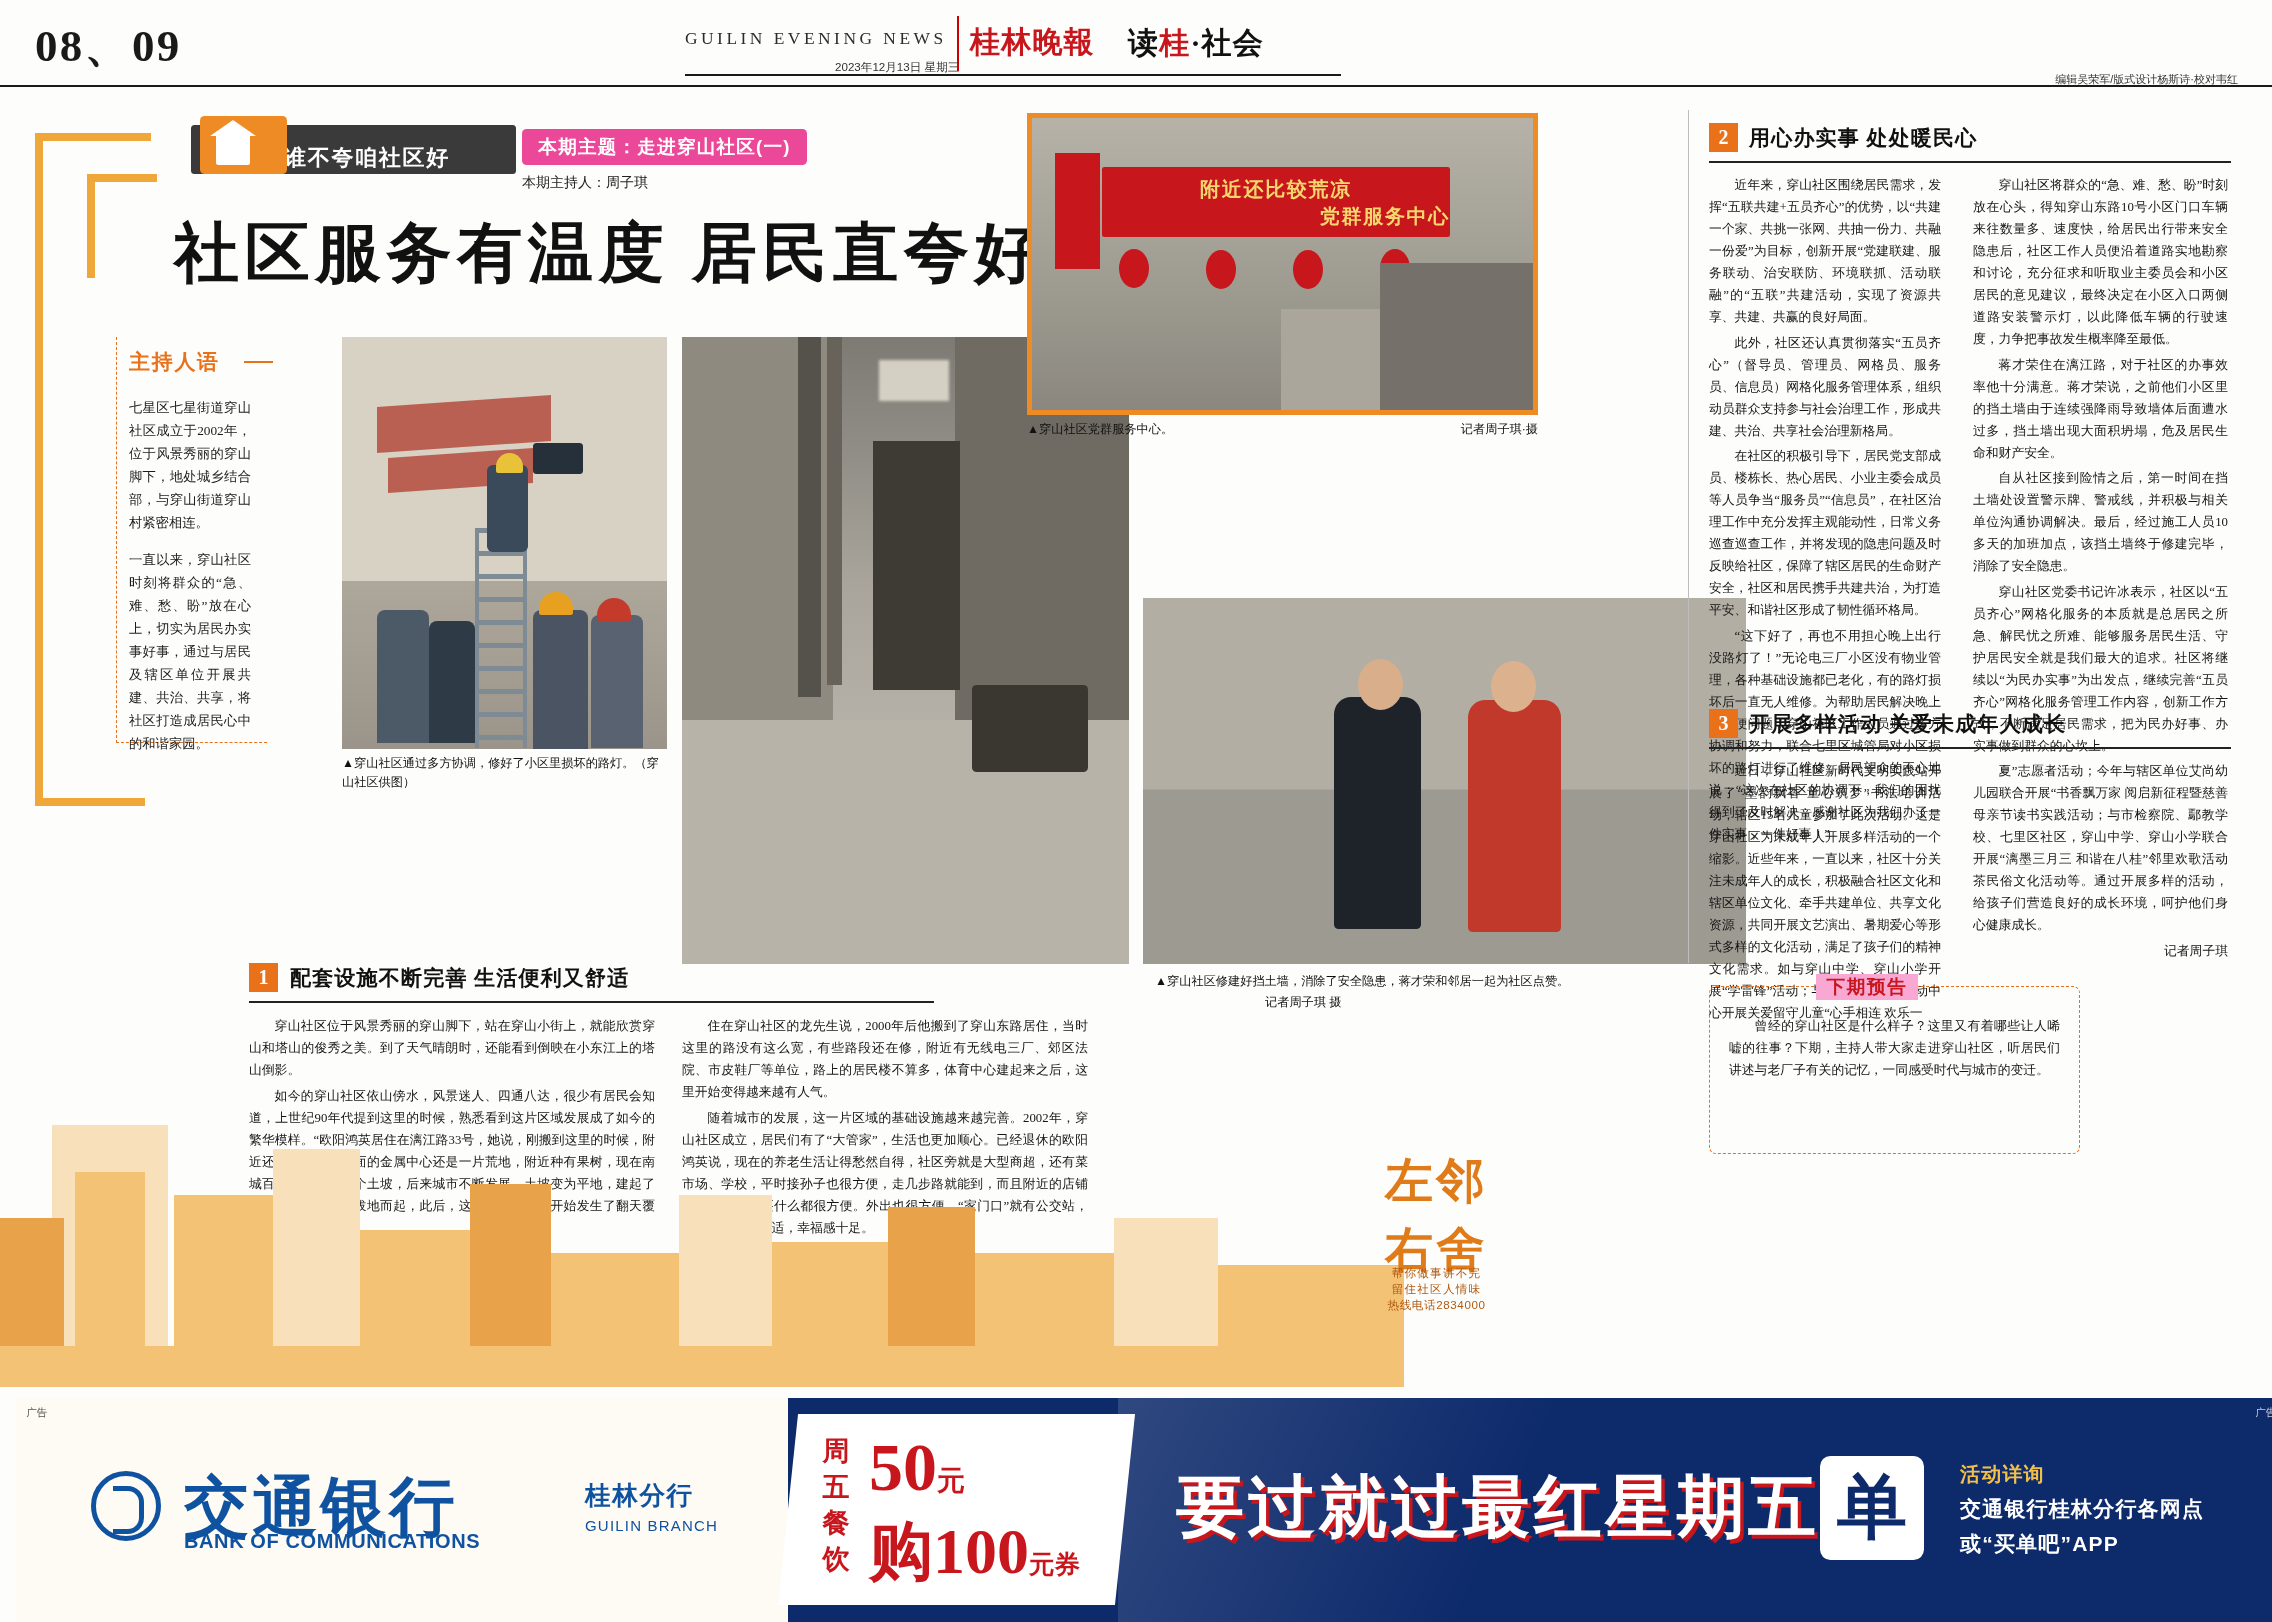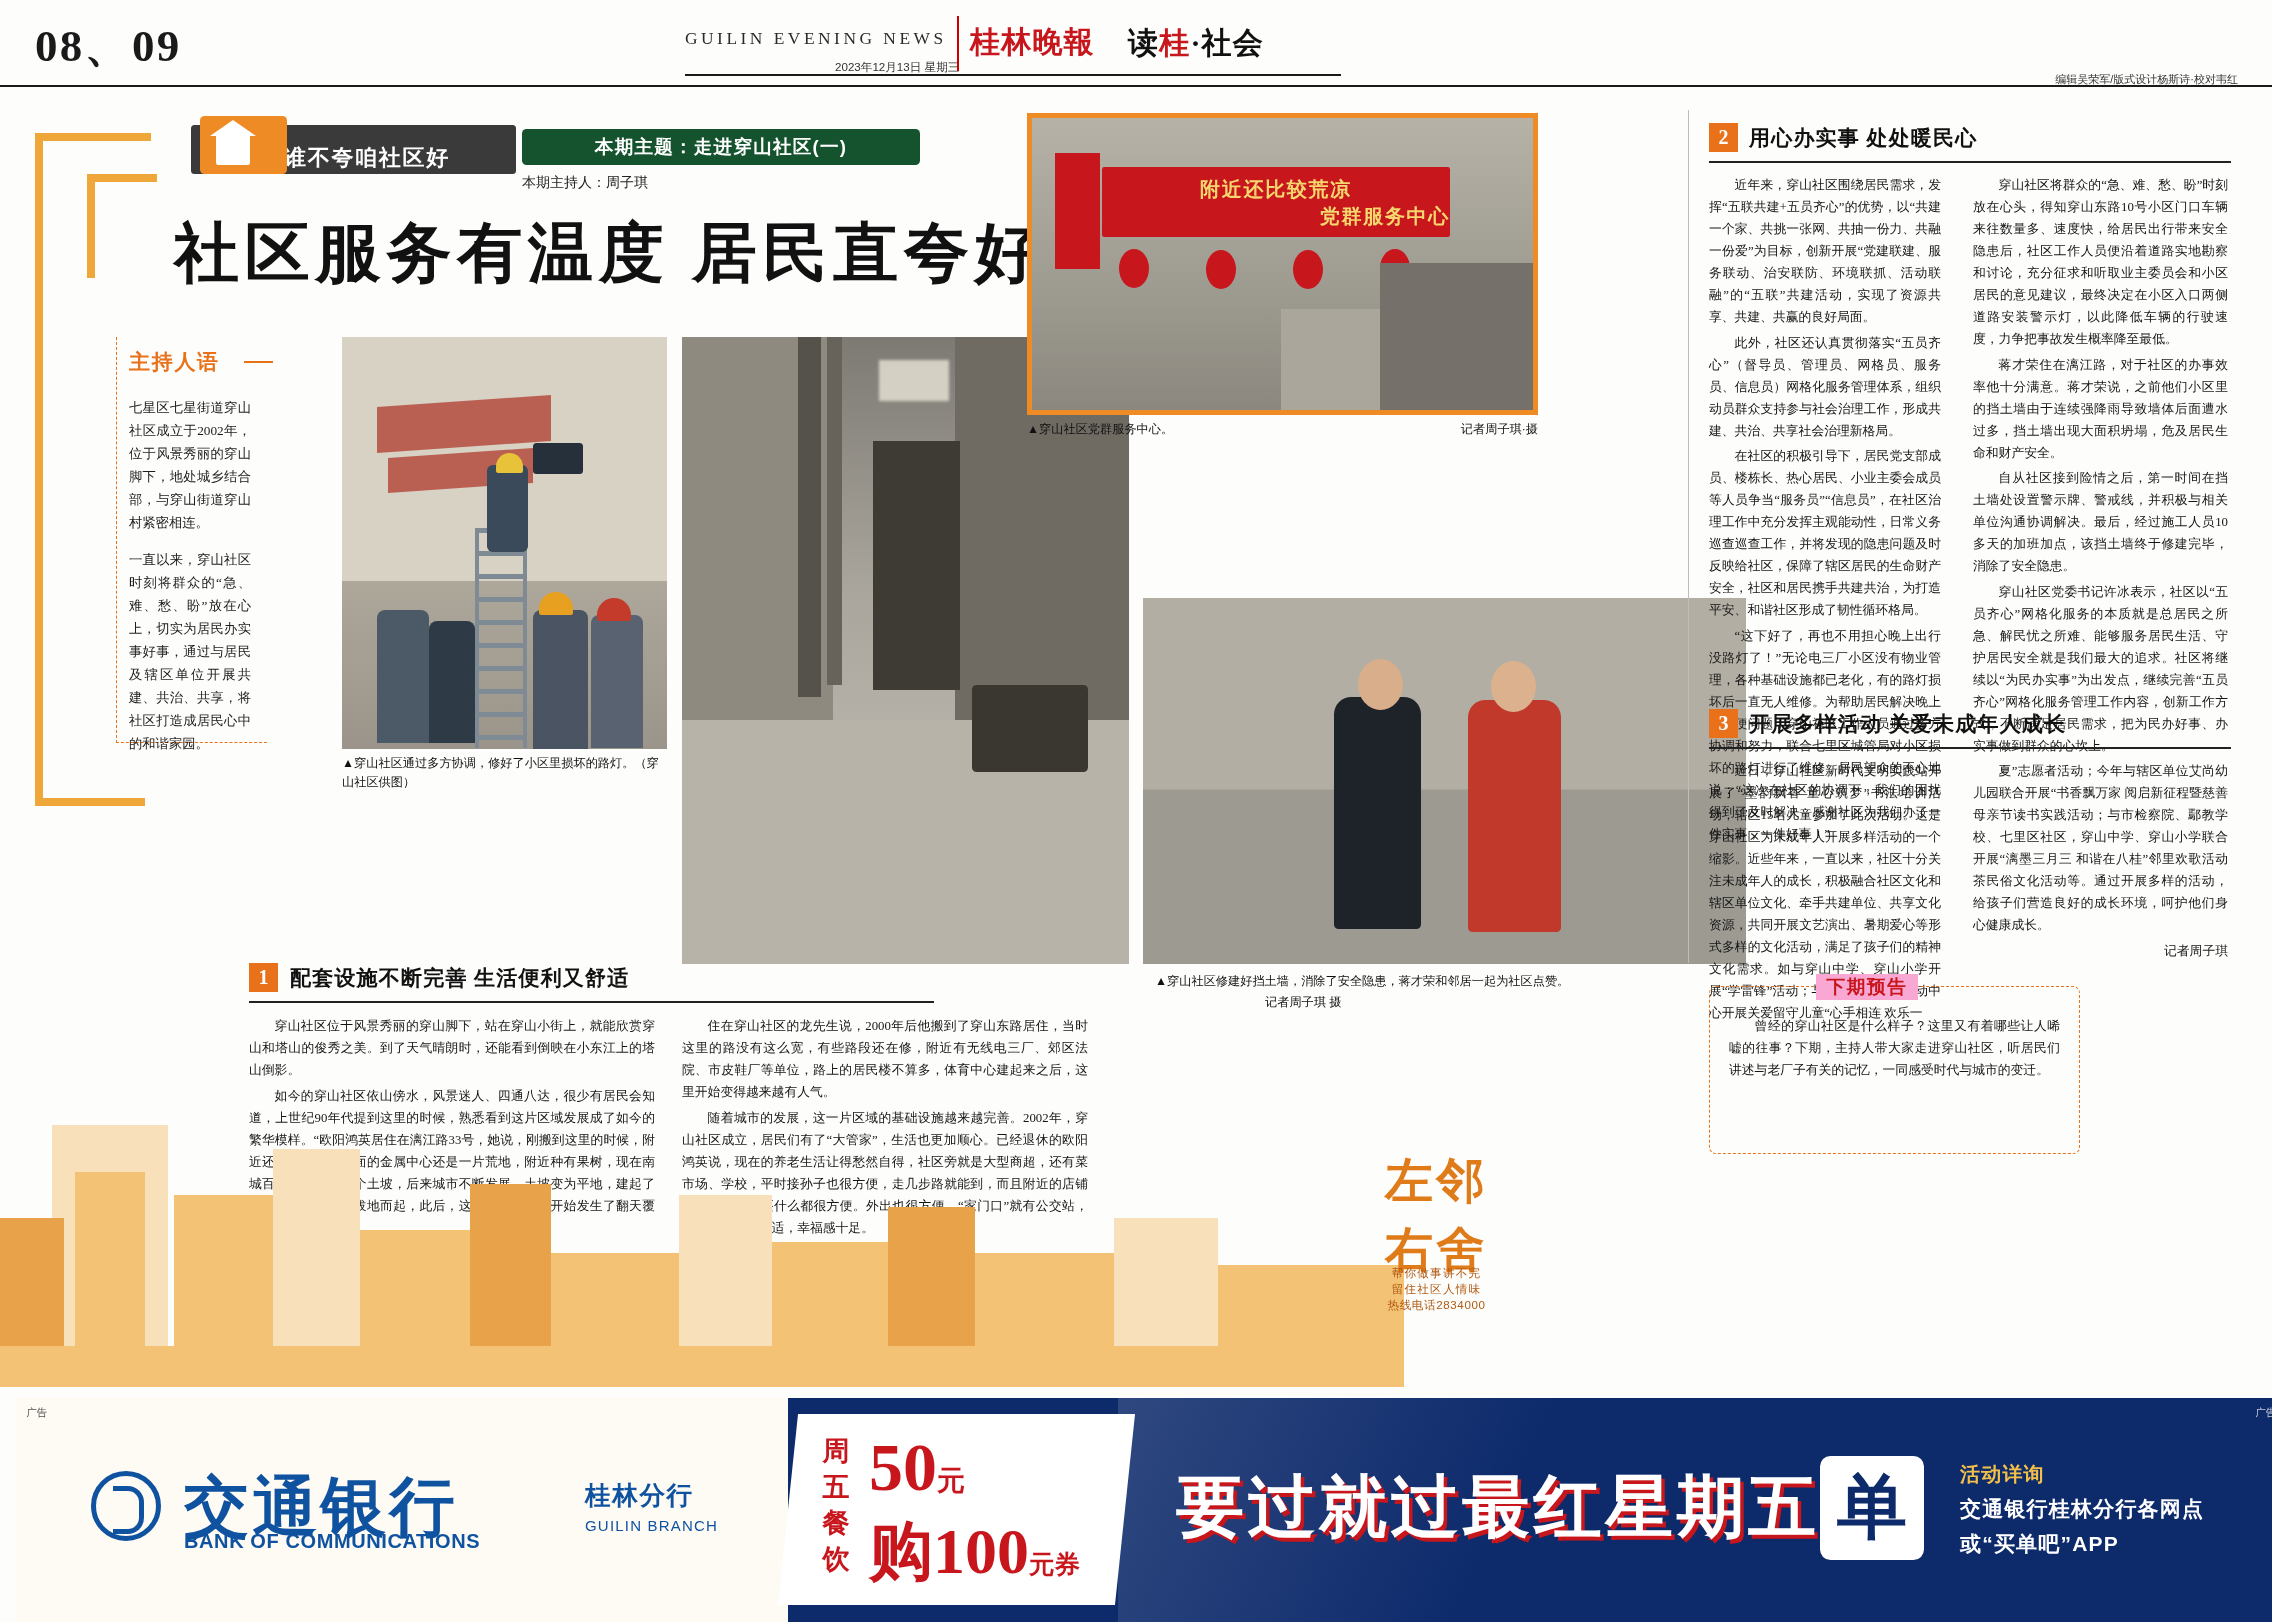--- a/index.html
+++ b/index.html
@@ -84,22 +84,22 @@
     content:""; position:absolute; left:16.2px; top:15px; width:34px; height:34px;
     background:#fff; border-radius:2.3px;
   }
   .badge-house:before{
     content:""; position:absolute; left:10.4px; top:3.5px; width:0; height:0;
     border-left:23px solid transparent; border-right:23px solid transparent;
     border-bottom:16.2px solid #fff;
   }
 
   .topic-bar {
-    position:absolute; left:522px; top:129px; width:398px; height:36px;
-    background:#14532d; border-radius:4.6px;
+    position:absolute; left:522px; top:129px; width:285px; height:36px;
+    background:#ec4899; border-radius:4.6px;
     display:flex; align-items:center; justify-content:center;
     color:#fff; font-size:18.6px; font-weight:bold; letter-spacing:1.2px;
   }
   .topic-host {
     position:absolute; left:522px; top:174px;
     font-size:14px; color:#222;
   }
 
   
   .headline {

